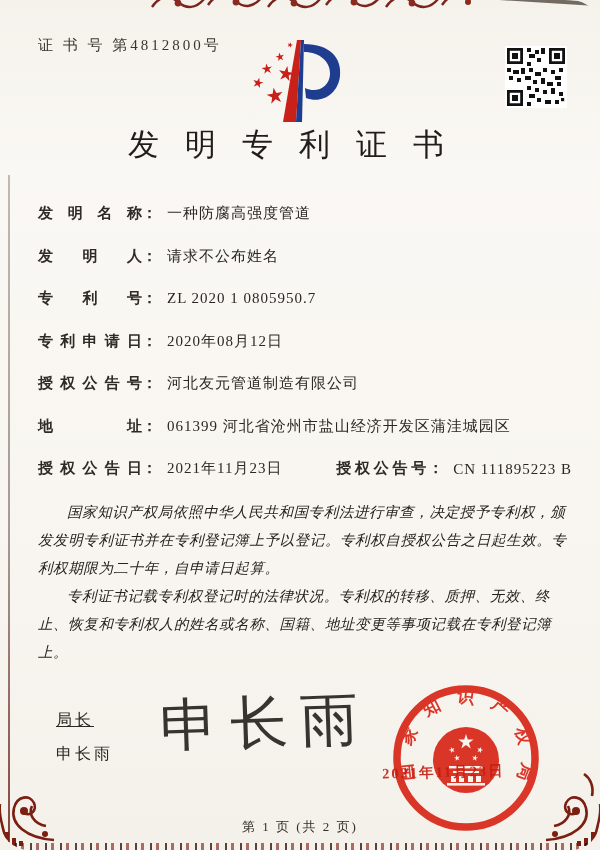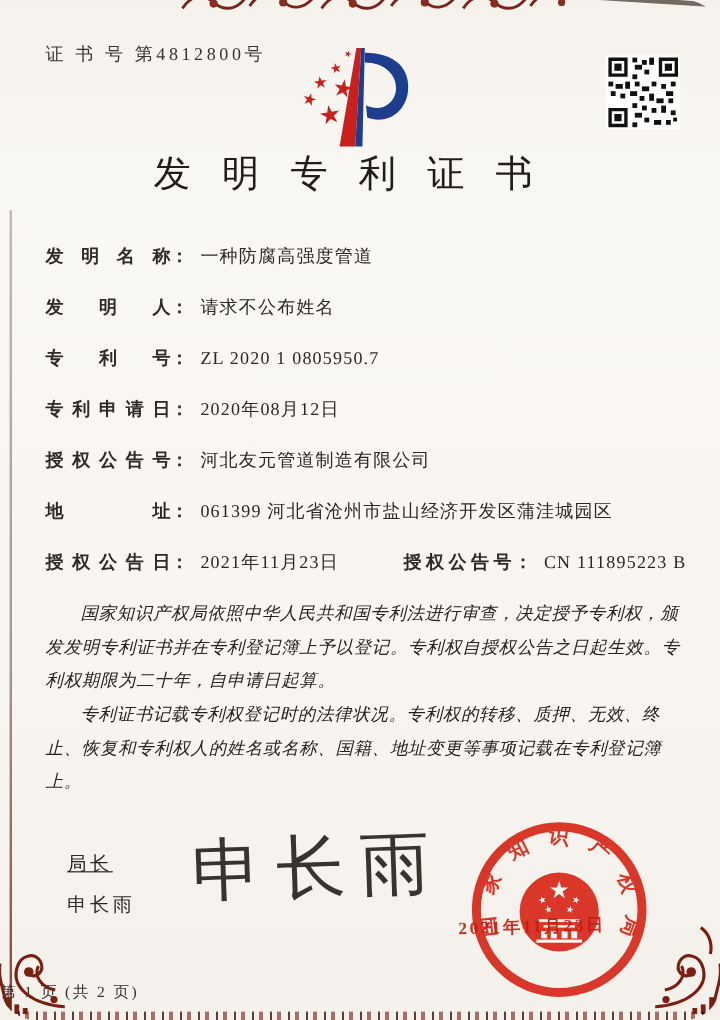--- a/index.html
+++ b/index.html
@@ -43,21 +43,21 @@
   .sign-name{position:absolute;left:56px;top:744px;font-size:16px;letter-spacing:3px;color:#2b2724;}
   .signature{position:absolute;left:160px;top:684px;width:230px;font-size:58px;color:#1c1a18;
              letter-spacing:12px;transform:rotate(-2deg);opacity:.88;font-weight:300;white-space:nowrap;}
 
   
   .seal{position:absolute;left:386px;top:678px;opacity:.93;}
   .seal-date{position:absolute;left:382px;top:762px;width:190px;font-size:14.5px;font-weight:bold;
              color:#c41d10;letter-spacing:2px;transform:rotate(-1.5deg);opacity:.9;white-space:nowrap;}
 
   
-  .page-no{position:absolute;left:0;top:818px;width:600px;text-align:left;
+  .page-no{position:absolute;left:0;top:818px;width:600px;text-align:center;
            font-size:13px;letter-spacing:2px;color:#332e29;}
   .corner{position:absolute;bottom:0;}
   .corner.left{left:-4px;}
   .corner.right{right:-4px;transform:scaleX(-1);}
   .barcode{position:absolute;left:0;bottom:0;width:600px;height:7px;opacity:.85;
     background:
       repeating-linear-gradient(90deg,rgba(46,10,6,.9) 0 2px,rgba(46,10,6,0) 2px 6px,
                                 rgba(120,20,10,.7) 6px 9px,rgba(46,10,6,0) 9px 15px);}
 </style>
 </head>

